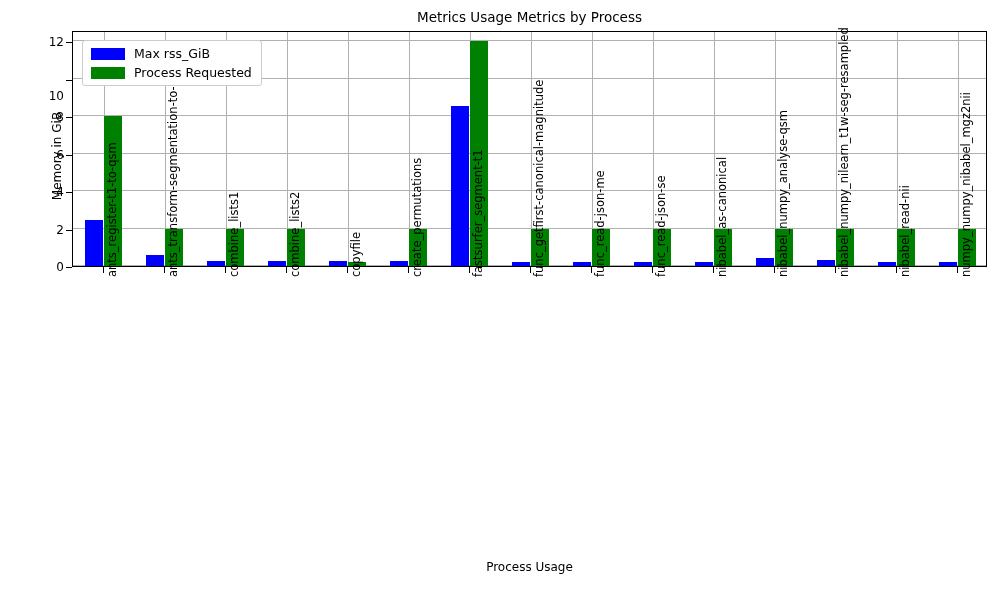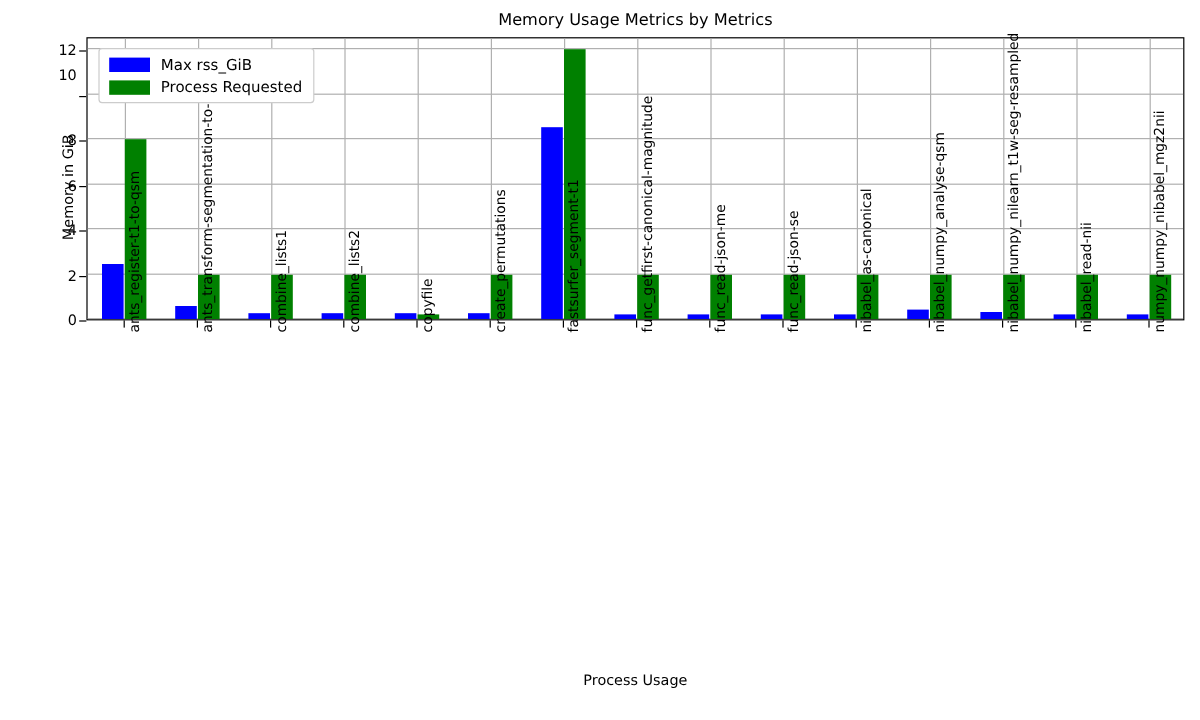--- a/index.html
+++ b/index.html
@@ -157,34 +157,34 @@
     line-height: 13px;
     color: #000000;
     white-space: nowrap;
   }
 </style>
 </head>
 <body>
 
 <div id="figure">
 
-  <div id="chart-title">Memory Usage Metrics by Metrics</div>
+  <div id="chart-title">Metrics Usage Metrics by Process</div>
 
   <div id="y-axis-ticks">
       <div class="ytick-label" style="top: 261px;">0</div>
       <div class="ytick-mark" style="top: 267px;"></div>
       <div class="ytick-label" style="top: 223.54px;">2</div>
       <div class="ytick-mark" style="top: 229.54px;"></div>
       <div class="ytick-label" style="top: 186.079px;">4</div>
       <div class="ytick-mark" style="top: 192.079px;"></div>
       <div class="ytick-label" style="top: 148.619px;">6</div>
       <div class="ytick-mark" style="top: 154.619px;"></div>
       <div class="ytick-label" style="top: 111.159px;">8</div>
       <div class="ytick-mark" style="top: 117.159px;"></div>
-      <div class="ytick-label" style="top: 57px;">10</div>
+      <div class="ytick-label" style="top: 90px;">10</div>
       <div class="ytick-mark" style="top: 79.6984px;"></div>
       <div class="ytick-label" style="top: 36.2381px;">12</div>
       <div class="ytick-mark" style="top: 42.2381px;"></div>
     </div>
   <div id="ylabel">Memory in GiB</div>
 
   <div id="plot-area">
     <div id="gridlines">
         <div class="gridline-h" style="bottom: 0px;"></div>
         <div class="gridline-h" style="bottom: 37.4603px;"></div>

